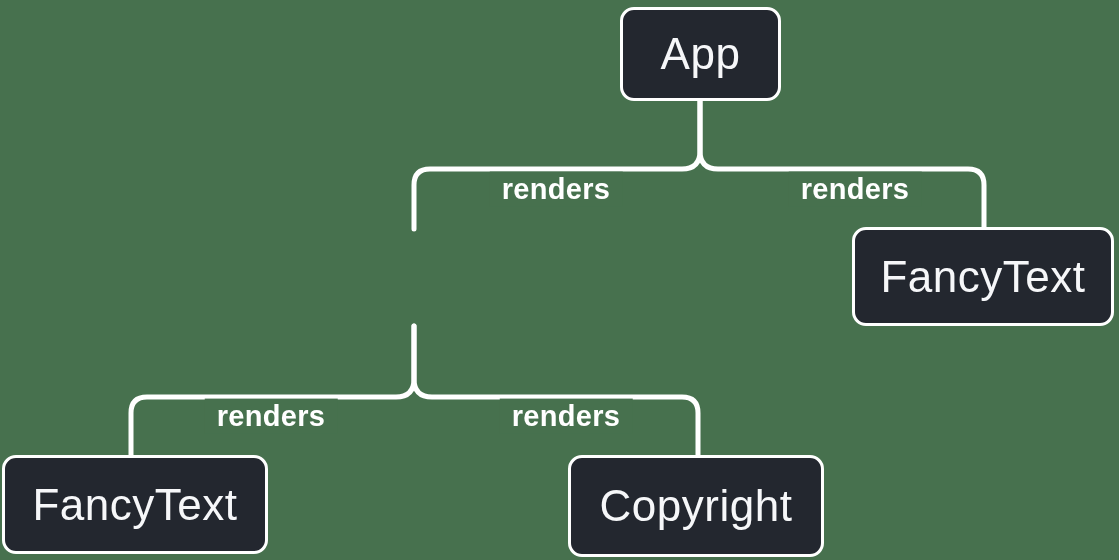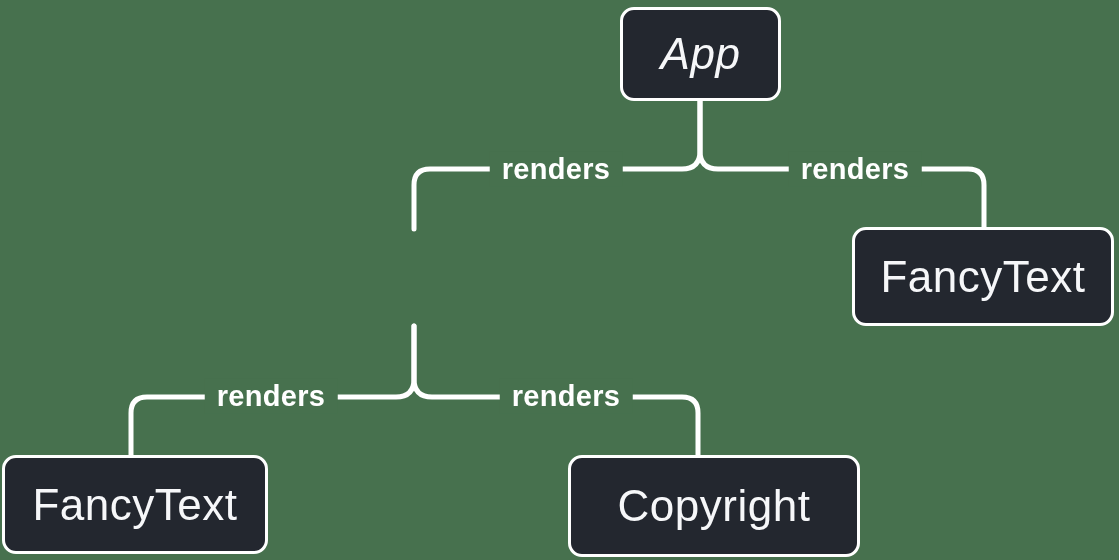--- a/index.html
+++ b/index.html
@@ -37,36 +37,37 @@
     box-sizing: border-box;
     display: flex;
     align-items: center;
     justify-content: center;
     color: #F6F7F9;
     font-size: 44px;
     font-weight: 400;
     letter-spacing: 0.5px;
     white-space: nowrap;
   }
-  .node-app            { left: 620px; top: 7px;   width: 161px; height: 94px; font-style: italic; }
+  .node-app            { left: 620px; top: 7px;   width: 161px; height: 94px; }
   .node-inspiration    { left: 195px; top: 228px; width: 463px; height: 100px; }
   .node-fancy-right    { left: 852px; top: 227px; width: 262px; height: 99px; }
   .node-fancy-left     { left: 2px;   top: 455px; width: 266px; height: 99px; }
-  .node-copyright      { left: 568px; top: 455px; width: 292px; height: 102px; }
+  .node-copyright      { left: 568px; top: 455px; width: 256px; height: 102px; }
   .edge-label {
     position: absolute;
     transform: translate(-50%, -50%);
     background: #47714E;
     color: #FFFFFF;
     font-size: 29px;
     font-weight: 700;
     letter-spacing: 0.3px;
     padding: 0 12px;
     white-space: nowrap;
     line-height: 1.2;
+    margin-top: 20px;
   }
   .edge-label-1L { left: 556px; top: 169px; }
   .edge-label-1R { left: 855px; top: 169px; }
   .edge-label-2L { left: 271px; top: 396px; }
   .edge-label-2R { left: 566px; top: 396px; }
 </style>
 </head>
 <body>
 
 <div class="stage">

